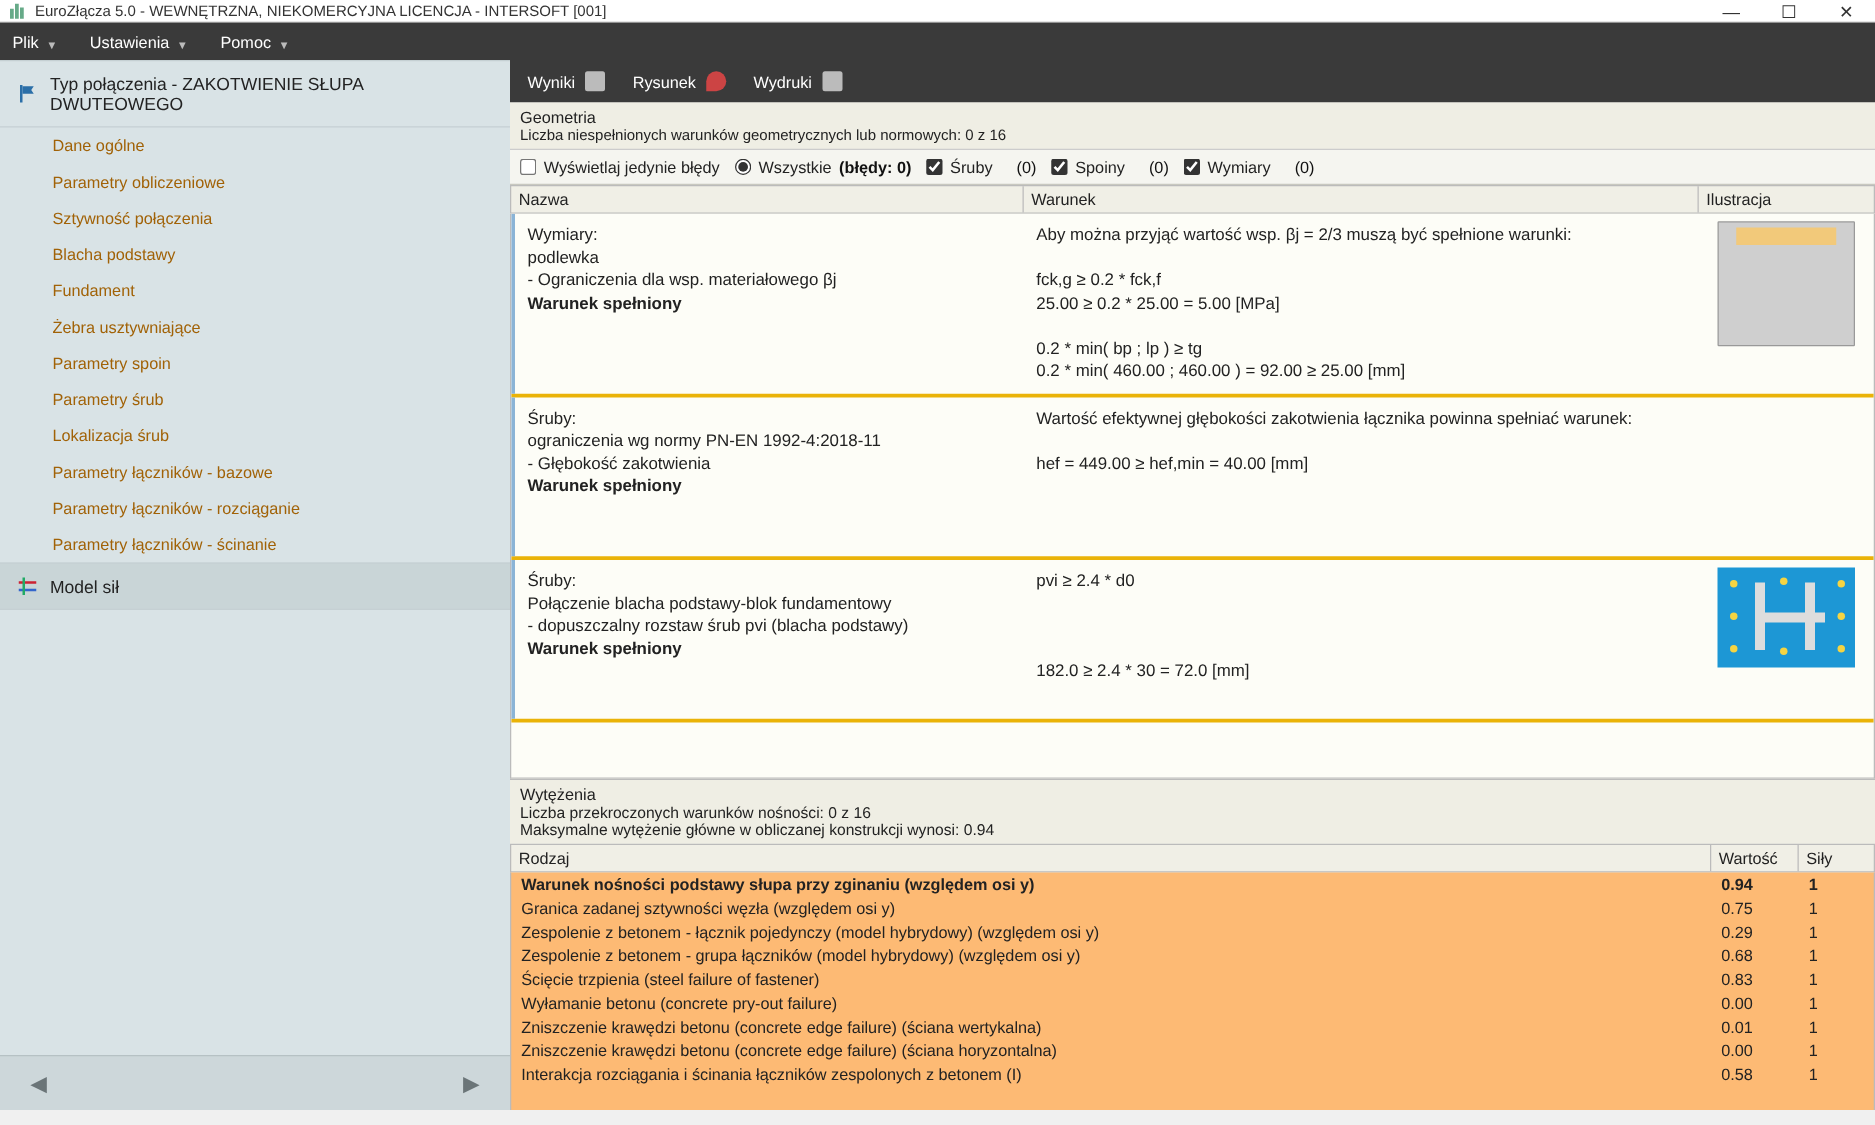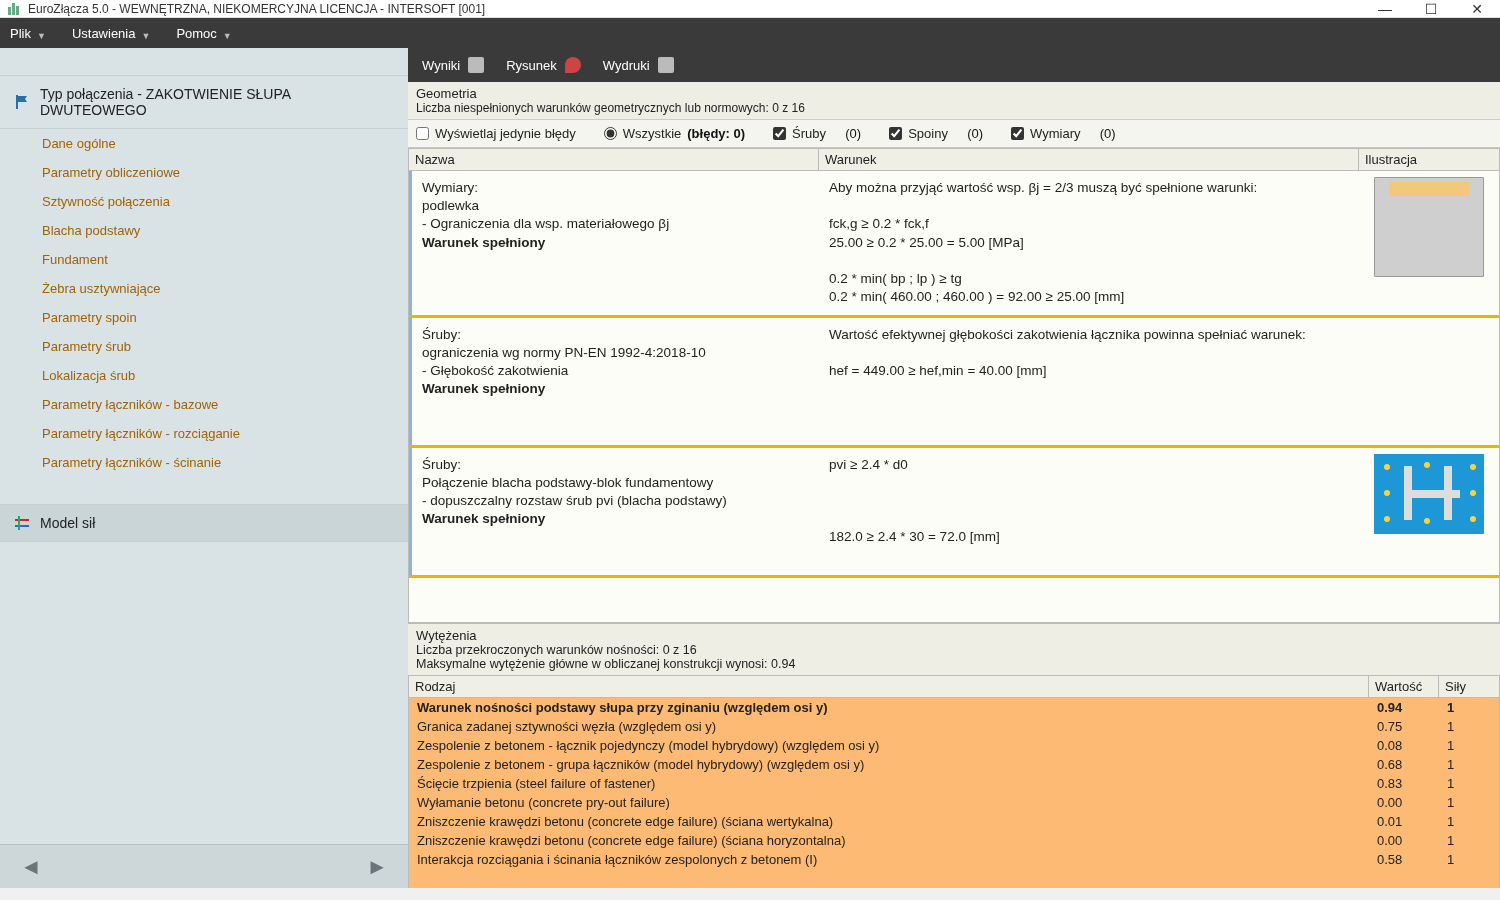--- a/index.html
+++ b/index.html
@@ -9,35 +9,35 @@
   .titlebar .icon { width: 16px; height: 16px; margin-right: 6px; color:#5a7; }
   .titlebar .title { flex: 1; font-size: 12px; color: #333; }
   .titlebar .winbtn { width: 46px; height: 30px; display:flex; align-items:center; justify-content:center; font-size:14px; color:#333; }
 
   .menubar { height: 30px; background: #3a3a3a; color: #fff; display: flex; align-items: center; padding: 0 10px; gap: 26px; font-size: 13px; }
   .menubar .menuitem { display:flex; align-items:flex-end; gap:6px; }
   .menubar .caret { font-size:9px; color:#bbb; }
 
   .main { display:flex; height: calc(900px - 60px); }
   .sidebar { width: 408px; background: #d9e3e6; display:flex; flex-direction:column; }
-  .sidebar .section-head { display:flex; align-items:center; padding: 10px 14px; font-size:14px; gap:10px; background:#dce6e8; border-top:1px solid #c5d0d3; border-bottom:1px solid #c5d0d3;margin-top:27px;}
+  .sidebar .section-head { display:flex; align-items:center; padding: 10px 14px; font-size:14px; gap:10px; background:#dce6e8; border-top:1px solid #c5d0d3; border-bottom:1px solid #c5d0d3;}
   .sidebar .section-head.active { background:#d9e3e6; }
   .sidebar .section-head .sicon { width:16px; height:16px; }
   .sidebar .navitem { padding: 7px 10px 7px 42px; font-size:13px; color:#a16207; }
   .sidebar .navblock { flex:0 0 auto; }
   .sidebar .footer-nav { margin-top:auto; height:44px; background:#cdd7da; border-top:1px solid #b6c1c4; display:flex; align-items:center; justify-content:space-between; padding:0 20px; color:#6b7578; font-size:22px; }
 
   .content { flex:1; background:#f5f5f0; display:flex; flex-direction:column; overflow:hidden; }
   .toolbar { height:34px; background:#3a3a3a; color:#fff; display:flex; align-items:center; gap:22px; padding:0 14px; font-size:13px; }
   .toolbar .titem { display:flex; align-items:center; gap:8px; }
   .toolbar .ticon { width:16px; height:16px; background:#bbb; border-radius:2px; }
 
   .geom-bar { background:#efeee4; padding:4px 8px 4px 8px; font-size:12px; border-bottom:1px solid #ccc; }
   .geom-bar .label { font-size:13px; color:#222; }
-  .filters { display:flex; gap:28px; align-items:flex-start; padding:6px 8px; font-size:13px; border-bottom:1px solid #c8c8bf; }
+  .filters { display:flex; gap:12px; align-items:flex-start; padding:6px 8px; font-size:13px; border-bottom:1px solid #c8c8bf; }
   .filters label { display:flex; align-items:center; gap:6px; }
   .count { color:#111; }
 
   .grid-head { display:flex; background:#f0efe6; border:1px solid #bbb; font-size:13px; }
   .grid-head .col { padding:3px 6px; border-right:1px solid #bbb; }
   .col-nazwa { width:410px; }
   .col-warunek { flex:1; }
   .col-ilustr { width:140px; border-right:none !important; }
 
   .geom-body { flex:0 0 auto; height:452px; overflow-y:scroll; background:#fdfdf7; border-left:1px solid #bbb; border-right:1px solid #bbb; border-bottom:1px solid #bbb;}
@@ -198,21 +198,21 @@
           </div>
           <div class="cell ilustr">
             <div class="illus-box">
               <div class="top"></div>
             </div>
           </div>
         </div>
         <div class="geom-row">
           <div class="cell nazwa">
             <div>Śruby:</div>
-            <div>ograniczenia wg normy PN-EN 1992-4:2018-10</div>
+            <div>ograniczenia wg normy PN-EN 1992-4:2018-11</div>
             <div>- Głębokość zakotwienia</div>
             <div class="bold">Warunek spełniony</div>
           </div>
           <div class="cell warunek">
             <div>Wartość efektywnej głębokości zakotwienia łącznika powinna spełniać warunek:</div>
             <div>&nbsp;</div>
             <div>hef = 449.00 ≥ hef,min = 40.00 [mm]</div>
           </div>
           <div class="cell ilustr"></div>
         </div>
@@ -263,21 +263,21 @@
           <div class="cell col-wartosc">0.94</div>
           <div class="cell col-sily">1</div>
         </div>
         <div class="wyt-row">
           <div class="cell col-rodzaj">Granica zadanej sztywności węzła (względem osi y)</div>
           <div class="cell col-wartosc">0.75</div>
           <div class="cell col-sily">1</div>
         </div>
         <div class="wyt-row">
           <div class="cell col-rodzaj">Zespolenie z betonem - łącznik pojedynczy (model hybrydowy) (względem osi y)</div>
-          <div class="cell col-wartosc">0.08</div>
+          <div class="cell col-wartosc">0.29</div>
           <div class="cell col-sily">1</div>
         </div>
         <div class="wyt-row">
           <div class="cell col-rodzaj">Zespolenie z betonem - grupa łączników (model hybrydowy) (względem osi y)</div>
           <div class="cell col-wartosc">0.68</div>
           <div class="cell col-sily">1</div>
         </div>
         <div class="wyt-row">
           <div class="cell col-rodzaj">Ścięcie trzpienia (steel failure of fastener)</div>
           <div class="cell col-wartosc">0.83</div>

